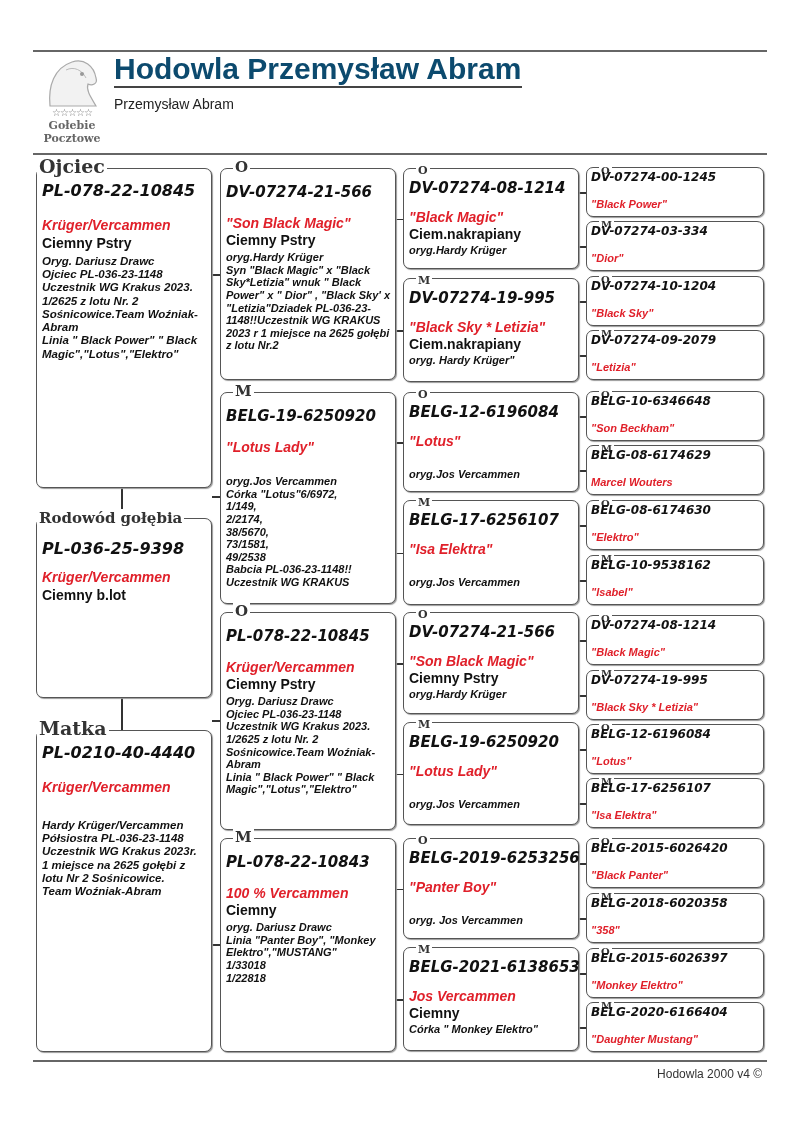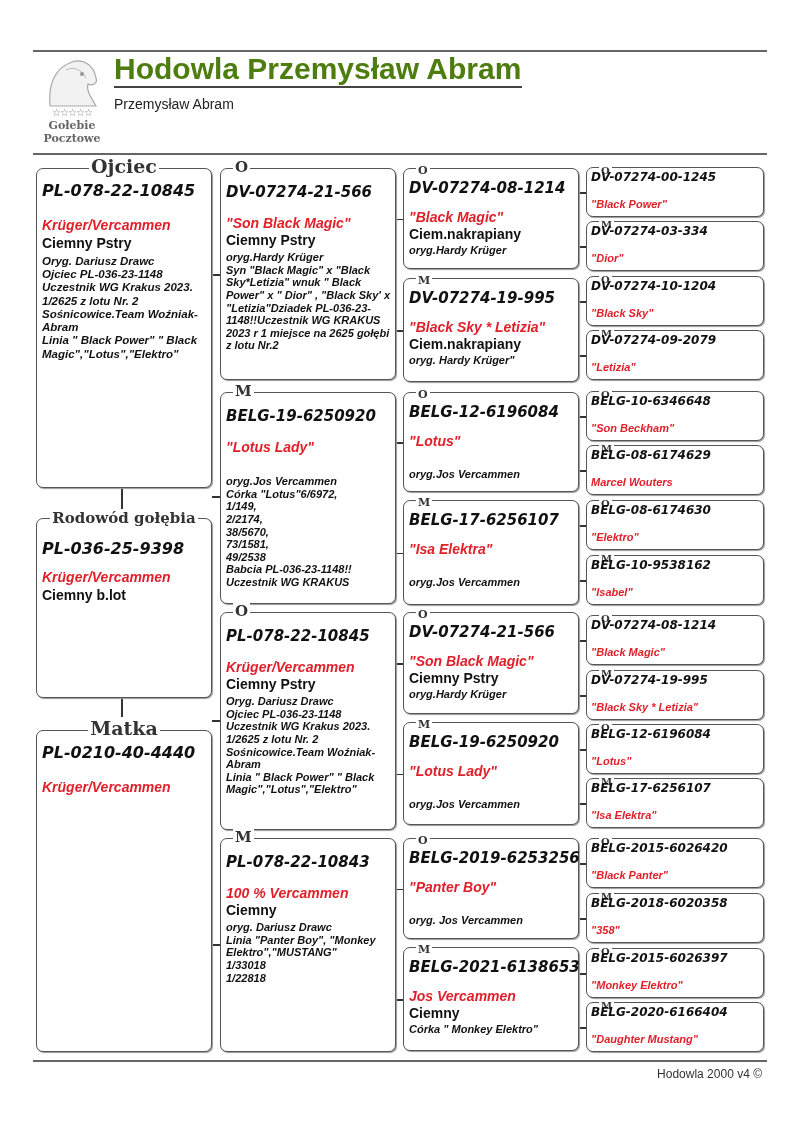--- a/index.html
+++ b/index.html
@@ -3,25 +3,25 @@
 <meta charset="utf-8">
 <style>
   html, body { margin:0; padding:0; background:#fff; }
   body { width:800px; height:1131px; position:relative; overflow:hidden; font-family:"Liberation Sans", sans-serif; color:#111; }
   .hr { position:absolute; left:33px; width:734px; height:2px; background:#666; }
   .logo { position:absolute; left:36px; top:56px; width:72px; height:92px; text-align:center; }
   .logo .bird { position:absolute; left:6px; top:0; width:60px; height:52px; }
   .logo .stars { position:absolute; left:0; top:51px; width:72px; font-size:10px; letter-spacing:-1px; color:#777; font-family:"DejaVu Sans", sans-serif; }
   .logo .l1, .logo .l2 { position:absolute; left:0; width:72px; font-family:"DejaVu Serif", serif; font-weight:bold; color:#666; font-size:11px; }
   .logo .l1 { top:63px; } .logo .l2 { top:76px; }
-  .title { position:absolute; left:114px; top:52px; font-size:30px; font-weight:bold; color:#4d7c0f; border-bottom:2px solid #444; line-height:34px; padding-right:1px; }
+  .title { position:absolute; left:114px; top:52px; font-size:30px; font-weight:bold; color:#0c4a6e; border-bottom:2px solid #444; line-height:34px; padding-right:1px; }
   .subtitle { position:absolute; left:114px; top:96px; font-size:14px; color:#222; }
 
   .box { position:absolute; border:1.5px solid #555; border-radius:7px; background:#fff; box-shadow:1px 1px 1px #999; box-sizing:border-box; }
-  .legend { position:absolute; top:-11px; left:0; right:0; text-align:center; height:14px; pointer-events:none; }
+  .legend { position:absolute; top:-11px; left:0; right:0; text-align:left; height:14px; pointer-events:none; }
   .legend span { background:#fff; font-family:"DejaVu Serif", serif; font-weight:bold; color:#333; padding:0 2px; }
   .legend.left { text-align:left; left:12px; }
   .box .ring { font-family:"DejaVu Sans", sans-serif; font-style:italic; font-weight:bold; white-space:nowrap; }
   .box .name { color:#e0202a; font-style:italic; font-weight:bold; white-space:nowrap; }
   .box .color { font-weight:bold; }
   .box .note { font-style:italic; font-weight:bold; white-space:pre-line; line-height:1.15; }
 
   
   .g1 .ring { font-size:16px; position:absolute; left:5px; top:12px; }
   .g1 .name { font-size:14px; position:absolute; left:5px; top:48px; }
@@ -124,20 +124,25 @@
   <div class="legend" style="top:-10px;"><span style="font-size:15px;">Rodowód gołębia</span></div>
   <div class="ring" style="top:20px;font-style:italic;">PL-036-25-9398</div>
   <div class="name" style="top:50px;">Krüger/Vercammen</div>
   <div class="color" style="top:68px;">Ciemny b.lot</div>
 </div>
 
 <div class="box g1" style="left:36px;top:730px;width:176px;height:322px;">
   <div class="legend"><span>Matka</span></div>
   <div class="ring">PL-0210-40-4440</div>
   <div class="name">Krüger/Vercammen</div>
+  <div class="note" style="top:88px;">Hardy Krüger/Vercammen
+Półsiostra PL-036-23-1148
+Uczestnik WG Krakus 2023r.
+1 miejsce na 2625 gołębi z lotu Nr 2 Sośnicowice.
+Team Woźniak-Abram</div>
 </div>
 
 <div id="gen2">
     <div class="box g2" style="left: 220px; top: 168px; width: 176px; height: 212px;">
       <div class="legend left"><span>O</span></div>
       <div class="ring">DV-07274-21-566</div>
       <div class="name">"Son Black Magic"</div>
       <div class="color">Ciemny Pstry</div>
       <div class="note">oryg.Hardy Krüger
 Syn "Black Magic" x "Black Sky*Letizia" wnuk " Black Power" x " Dior" , "Black Sky' x "Letizia"Dziadek PL-036-23-1148!!Uczestnik WG KRAKUS 2023 r 1 miejsce na 2625 gołębi z lotu Nr.2</div>

